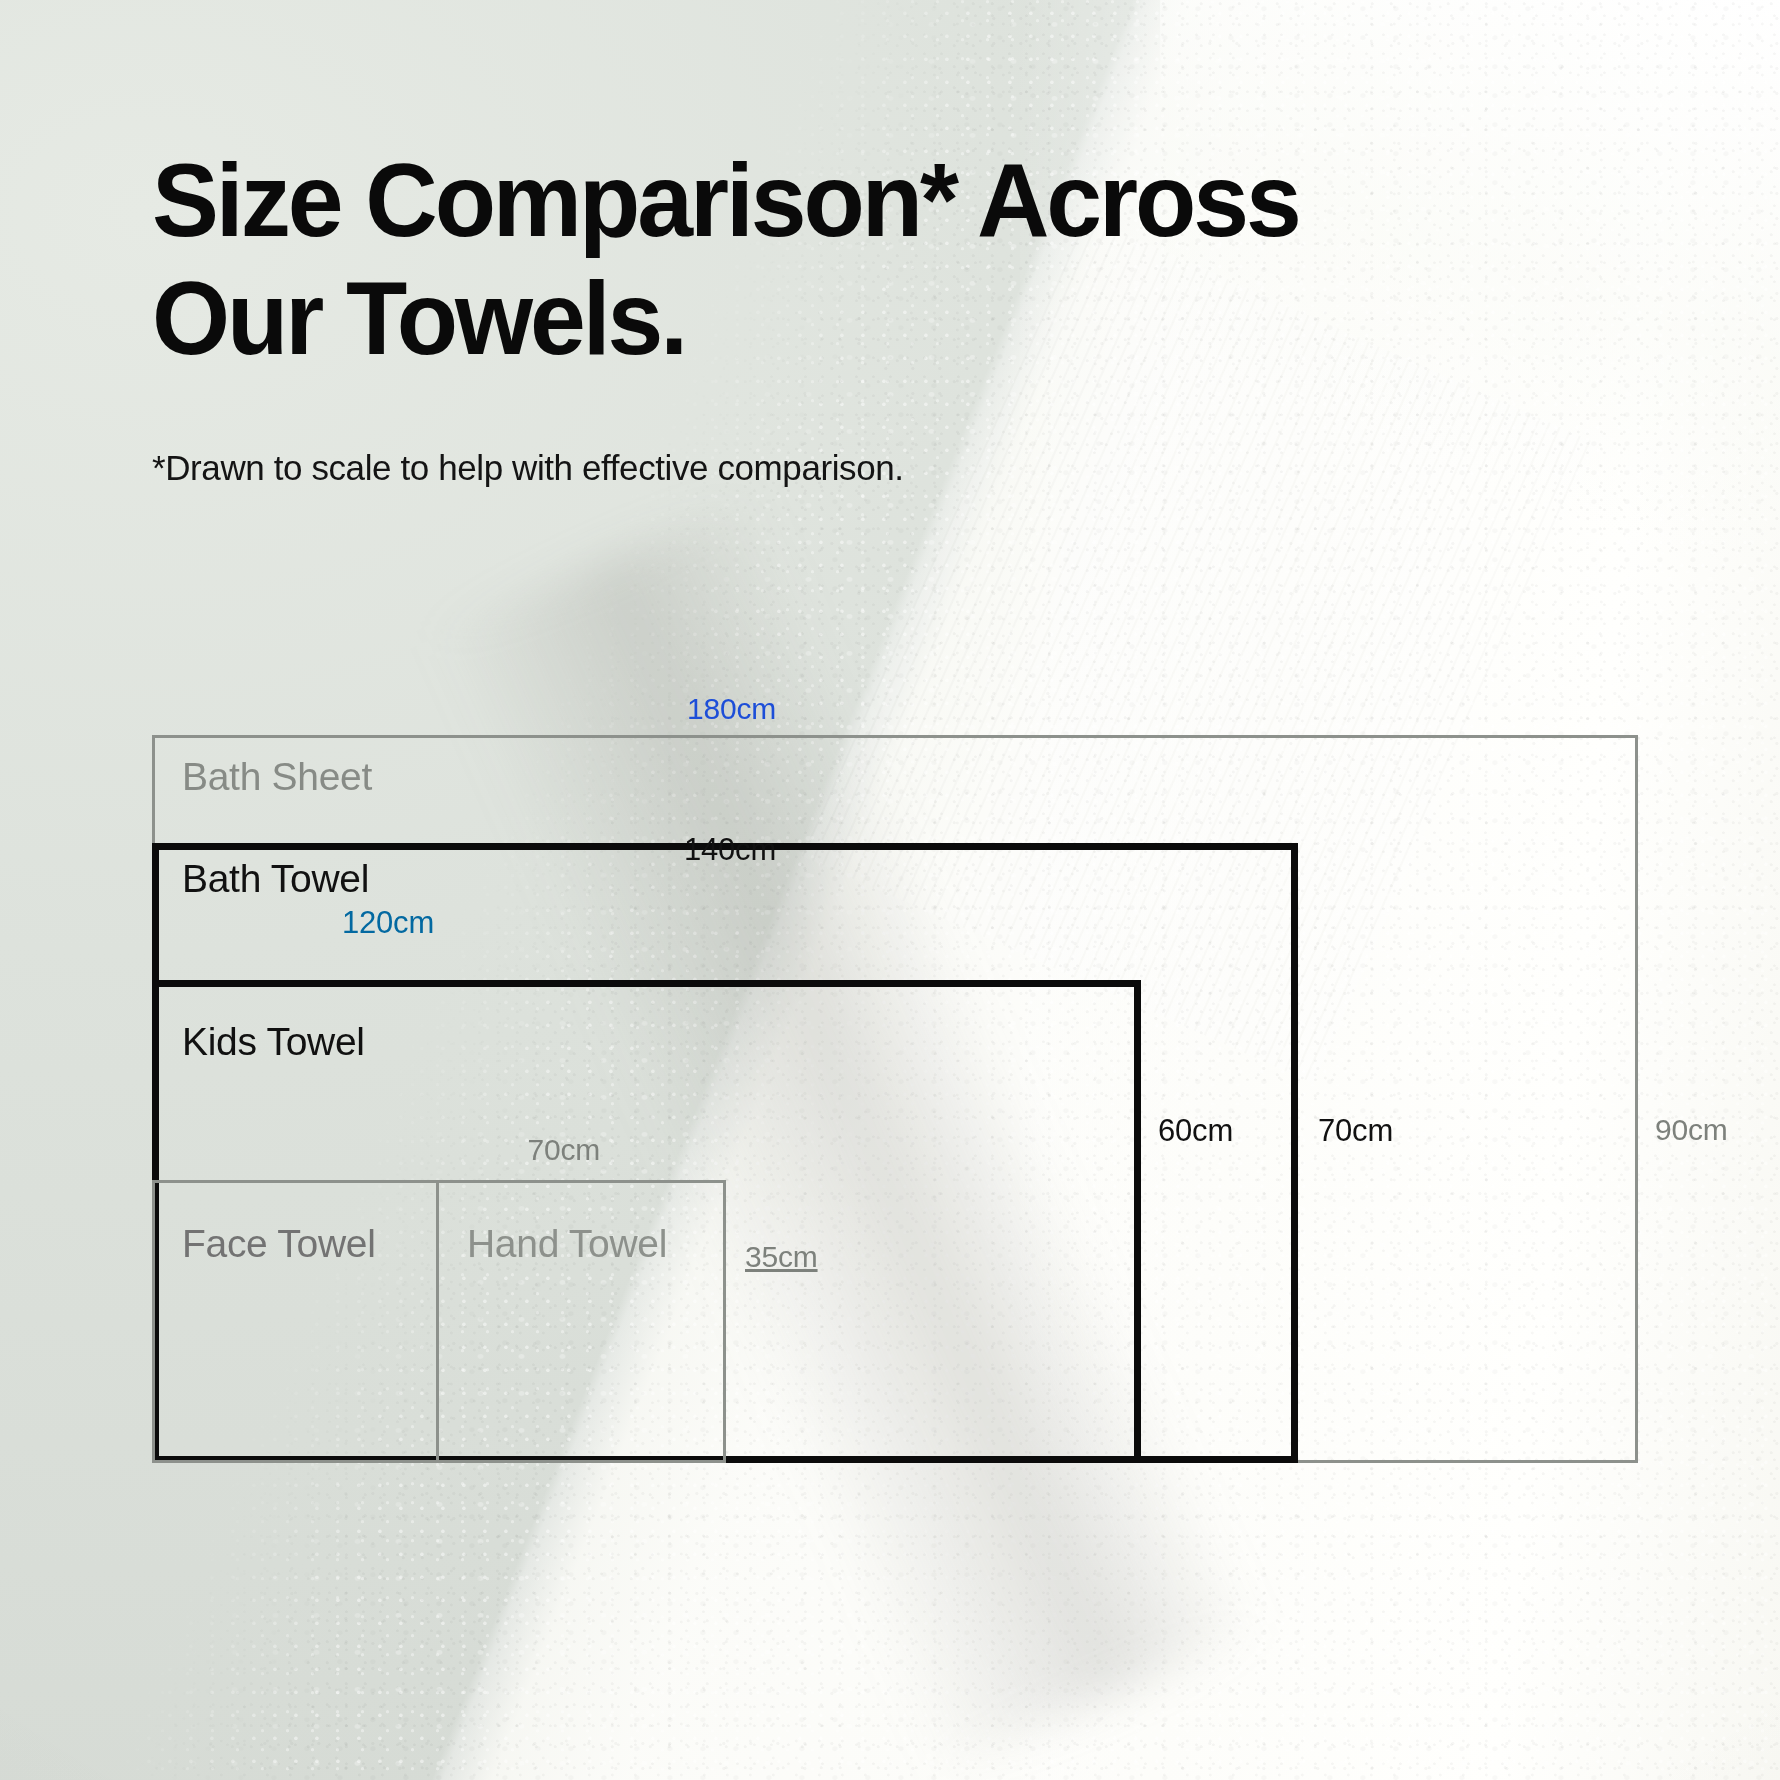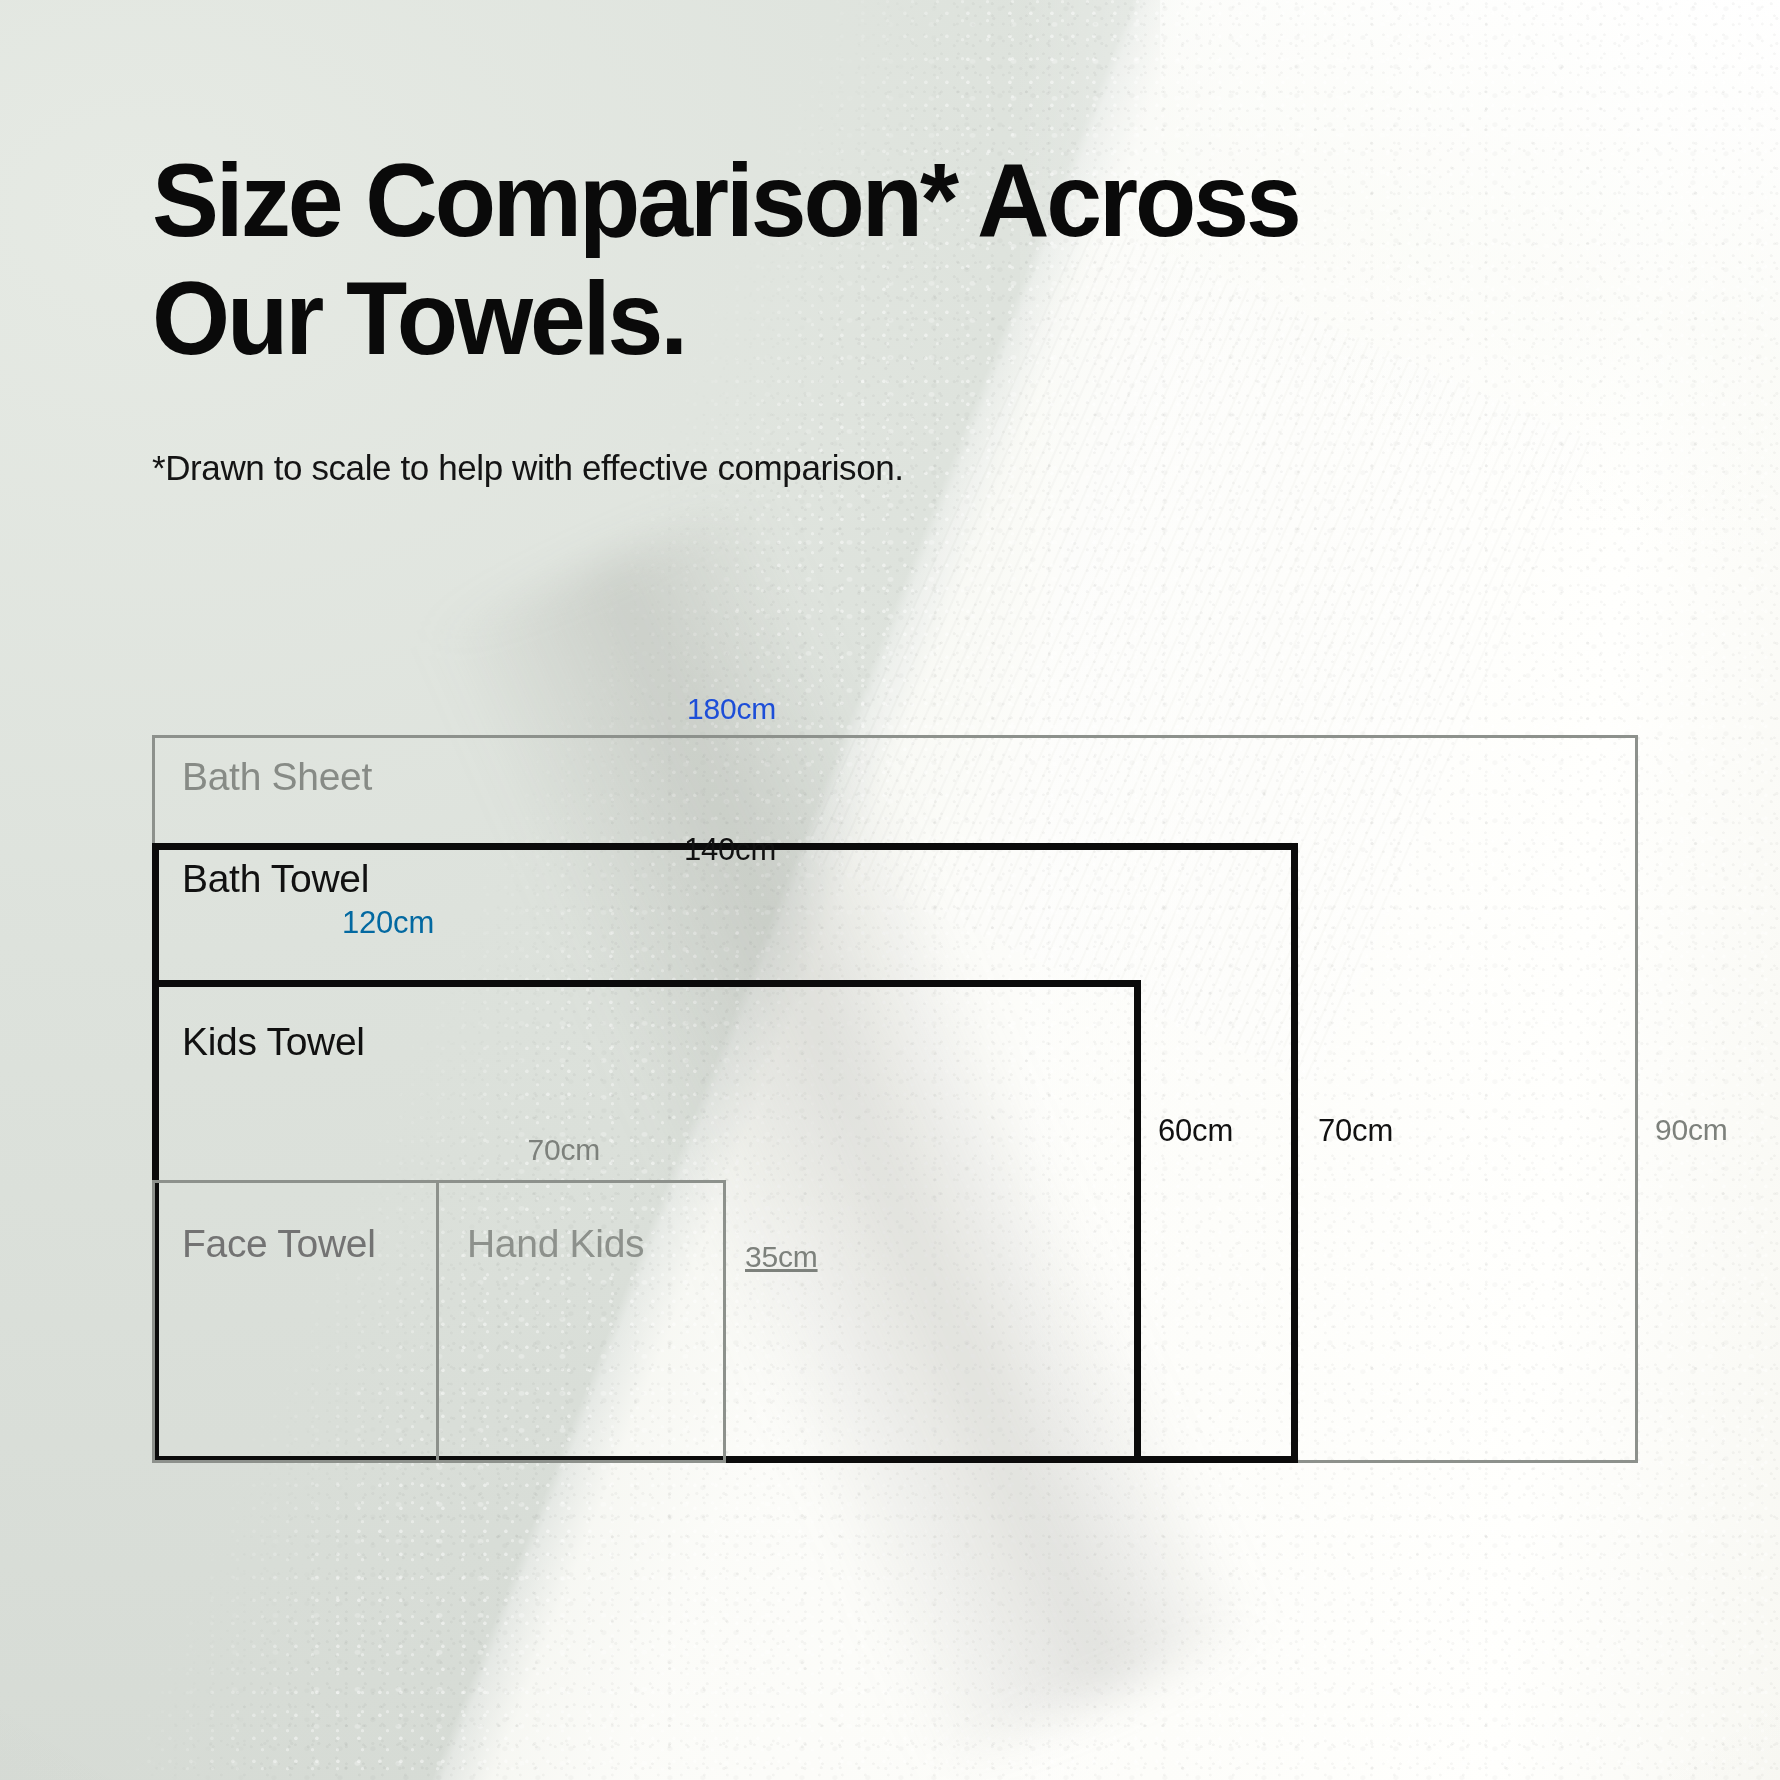--- a/index.html
+++ b/index.html
@@ -171,21 +171,21 @@
     <div class="box box-bathsheet"></div>
     <div class="box box-bathtowel"></div>
     <div class="box box-kidstowel"></div>
     <div class="box box-handtowel"></div>
     <div class="box box-facetowel"></div>
 
     <span class="box-label label-bathsheet">Bath Sheet</span>
     <span class="box-label label-bathtowel">Bath Towel</span>
     <span class="box-label label-kidstowel">Kids Towel</span>
     <span class="box-label label-facetowel">Face Towel</span>
-    <span class="box-label label-handtowel">Hand Kids</span>
+    <span class="box-label label-handtowel">Hand Towel</span>
 
     <span class="dim dim-180">180cm</span>
     <span class="dim dim-140">140cm</span>
     <span class="dim dim-120">120cm</span>
     <span class="dim dim-70top">70cm</span>
 
     <span class="dim dim-35">35cm</span>
     <span class="dim dim-60">60cm</span>
     <span class="dim dim-70side">70cm</span>
     <span class="dim dim-90">90cm</span>

